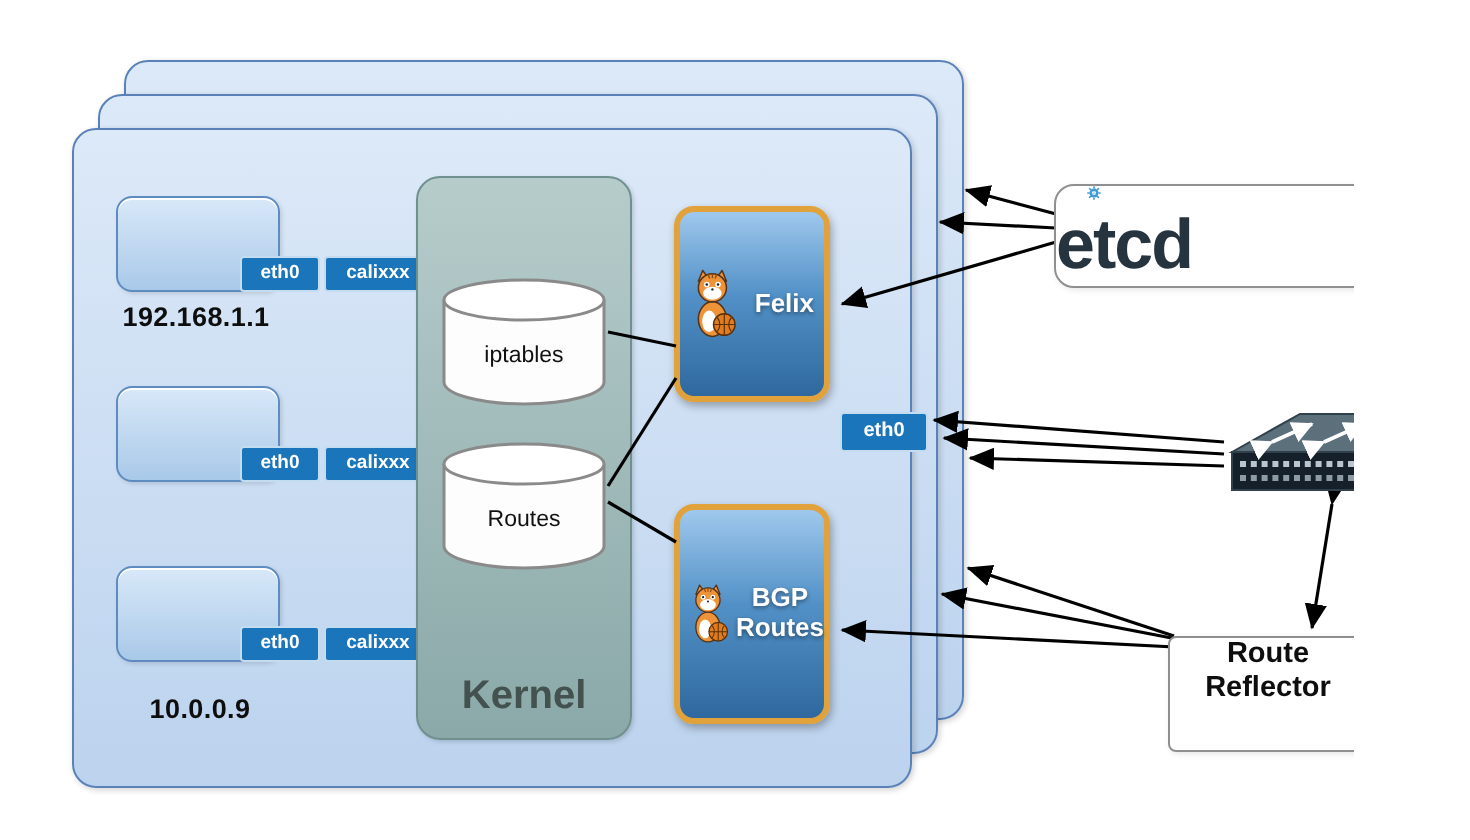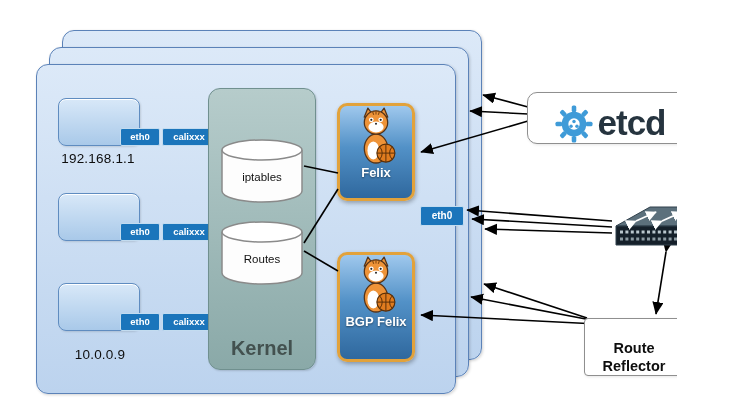--- a/index.html
+++ b/index.html
@@ -17,53 +17,53 @@
 
   .workload { position:absolute; width:82px; height:48px; border-radius:8px;
               border:1px solid #5f8cc0;
               background:linear-gradient(180deg,#d8e8f8 0%,#a9c9e9 100%);
               box-shadow:inset 0 1px 0 #fff, 1px 1px 2px rgba(0,0,0,.12); }
 
   .badge { position:absolute; background:#1b75bb; color:#fff; font-size:9.5px;
            font-weight:bold; padding:3px 0; text-align:center; line-height:1;
            border:1px solid #c3dcf0; border-radius:2px; }
 
-  .ip { position:absolute; font-size:13.5px; font-weight:normal; color:#0e0e0e;
+  .ip { position:absolute; font-size:13.5px; font-weight:bold; color:#0e0e0e;
         text-align:center; letter-spacing:.2px; }
 
   .kernel { position:absolute; left:208px; top:88px; width:108px; height:282px;
             border-radius:12px; border:1px solid #70908f;
             background:linear-gradient(180deg,#b6cccb 0%,#8aa9a8 100%);
             box-shadow:1px 1px 2px rgba(0,0,0,.15); }
   .kernel-label { position:absolute; bottom:9px; left:0; width:100%; text-align:center;
                   font-weight:bold; font-size:20px; color:#43514f; }
 
   .cyl { position:absolute; }
 
   .agent { position:absolute; width:78px; border-radius:10px; border:3px solid #e2a23b;
            background:linear-gradient(180deg,#9fc8ed 0%,#5291c7 45%,#2f689e 100%);
            box-shadow:1px 2px 4px rgba(0,0,0,.3);
-           display:flex; flex-direction:column; align-items:center; }
+           display:flex; flex-direction:row; align-items:center; }
   .agent.felix { left:337px; top:103px; height:98px; }
   .agent.bgp   { left:337px; top:252px; height:110px; }
   .agent-label { color:#fff; font-weight:bold; font-size:13px; text-align:center;
                  line-height:1.12; text-shadow:0 1px 2px rgba(0,0,0,.45); width:66px; }
 
   .badge.host-eth0 { left:420px; top:206px; width:44px; font-size:10px; padding:4px 0; }
 
   .etcd-box { position:absolute; left:527px; top:92px; width:166px; height:52px;
               background:#fff; border:1.5px solid #8f8f8f; border-radius:10px;
-              display:flex; align-items:flex-end; justify-content:center; gap:5px;
-              box-shadow:1px 1px 3px rgba(0,0,0,.10); }
+              display:flex; align-items:flex-start; justify-content:center; gap:5px;
+              box-shadow:1px 1px 3px rgba(0,0,0,.10);flex-direction:column; }
   .etcd-text { font-size:35px; font-weight:600; color:#26343f; letter-spacing:-1px;
                line-height:1; padding-bottom:3px; }
 
   .rr-box { position:absolute; left:584px; top:318px; width:100px; height:58px;
             background:#fff; border:1.5px solid #8f8f8f; border-radius:4px;
-            display:flex; align-items:flex-end; justify-content:center;
+            display:flex; align-items:flex-start; justify-content:center;
             box-shadow:1px 1px 3px rgba(0,0,0,.10); }
   .rr-label { font-weight:bold; font-size:14.5px; color:#0e0e0e; text-align:center;
               width:70px; line-height:1.2; }
 
   .overlay, .switch-svg { position:absolute; pointer-events:none; }
 </style>
 </head>
 <body>
 
 <div class="stage">
@@ -136,21 +136,21 @@
       <ellipse cx="27" cy="49" rx="6.5" ry="10" fill="#fff"></ellipse>
       <path d="M26,5.5 l1.5,4 M30,5 l0,4.2 M34,5.5 l-1.5,4" stroke="#8a4d12" stroke-width="1.3" fill="none"></path>
       <circle cx="24.8" cy="15" r="2.6" fill="#fff"></circle>
         <circle cx="35.2" cy="15" r="2.6" fill="#fff"></circle>
       <circle cx="24.8" cy="15" r="1.2" fill="#222"></circle>
         <circle cx="35.2" cy="15" r="1.2" fill="#222"></circle>
       <circle cx="30" cy="19.5" r="1.1" fill="#222"></circle>
       <circle cx="41" cy="52" r="10" fill="#e07c1f" stroke="#5a3009" stroke-width="1.3"></circle>
       <path d="M31,52 h20 M41,42 v20 M34.5,45.5 a10,10 0 0 1 0,13 M47.5,45.5 a10,10 0 0 0 0,13" fill="none" stroke="#5a3009" stroke-width="1.1"></path>
     </svg>
-    <div class="agent-label">BGP Felix</div>
+    <div class="agent-label">BGP Routes</div>
   </div>
 
   <div class="badge host-eth0">eth0</div>
 
   <svg class="overlay" width="735" height="420" viewBox="0 0 735 420">
     <defs>
       <marker id="mb" markerWidth="9" markerHeight="8" refX="7.5" refY="3.5" orient="auto">
         <path d="M0,0 L8,3.5 L0,7 z" fill="#000"></path>
       </marker>
     </defs>

